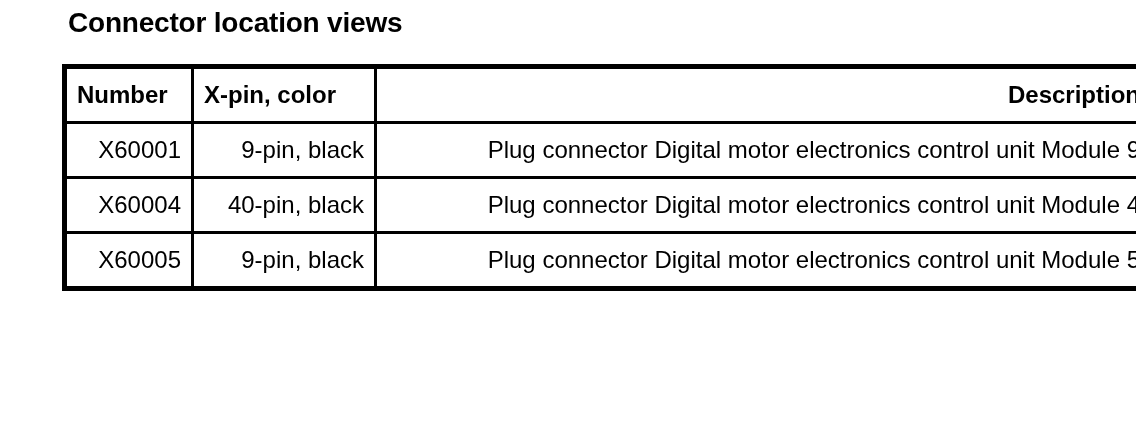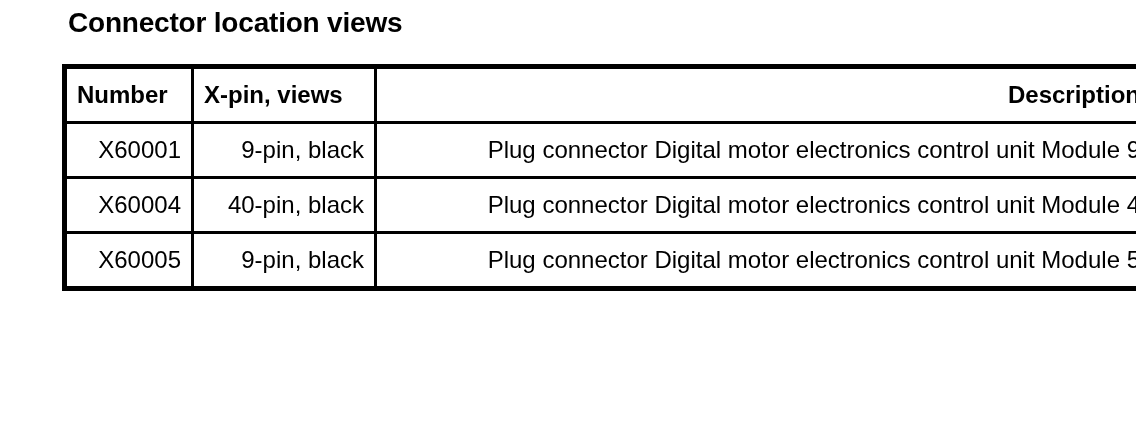--- a/index.html
+++ b/index.html
@@ -82,21 +82,21 @@
   <div class="table-wrap">
     <table class="conn-table">
       <colgroup>
         <col class="c-number">
         <col class="c-xpin">
         <col class="c-desc">
       </colgroup>
       <thead>
         <tr>
           <th>Number</th>
-          <th>X-pin, views</th>
+          <th>X-pin, color</th>
           <th class="desc-head">Description</th>
         </tr>
       </thead>
       <tbody>
         <tr>
           <td>X60001</td>
           <td>9-pin, black</td>
           <td class="desc-cell">Plug connector Digital motor electronics control unit Module 9</td>
         </tr>
         <tr>

